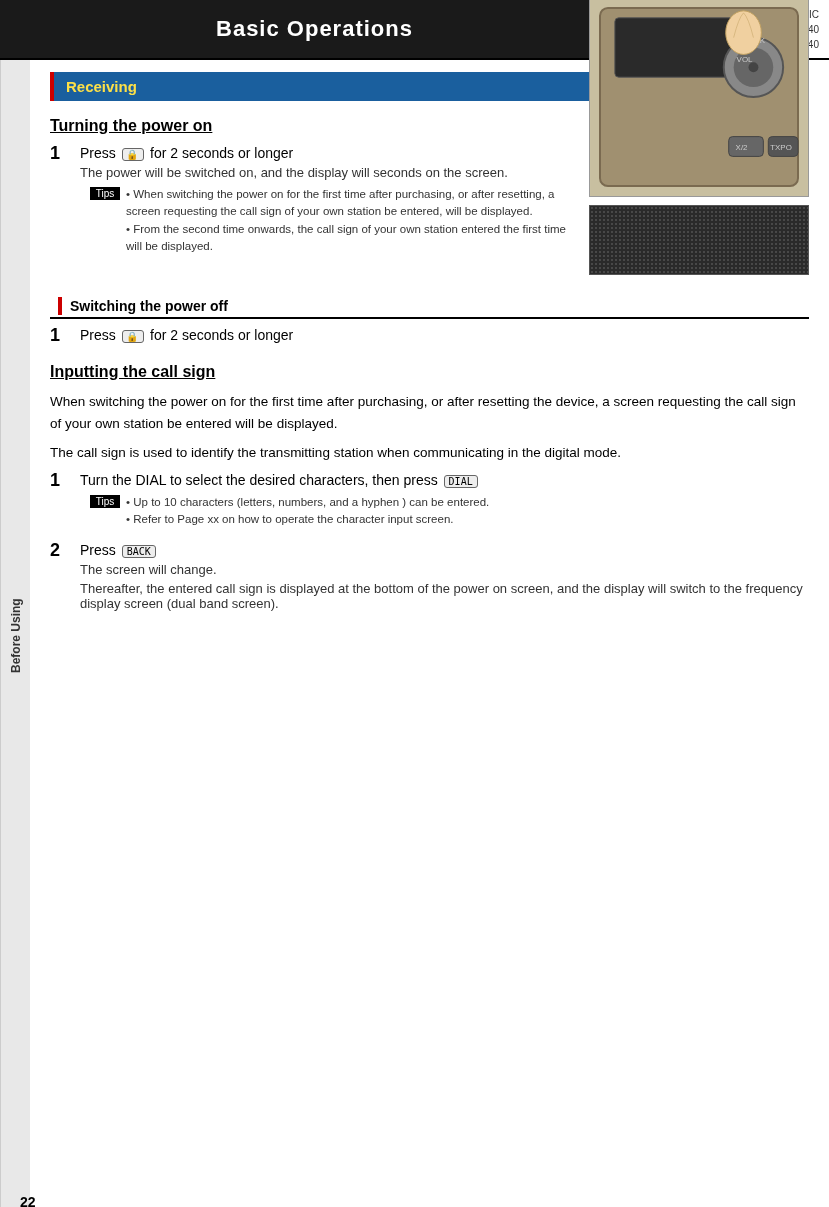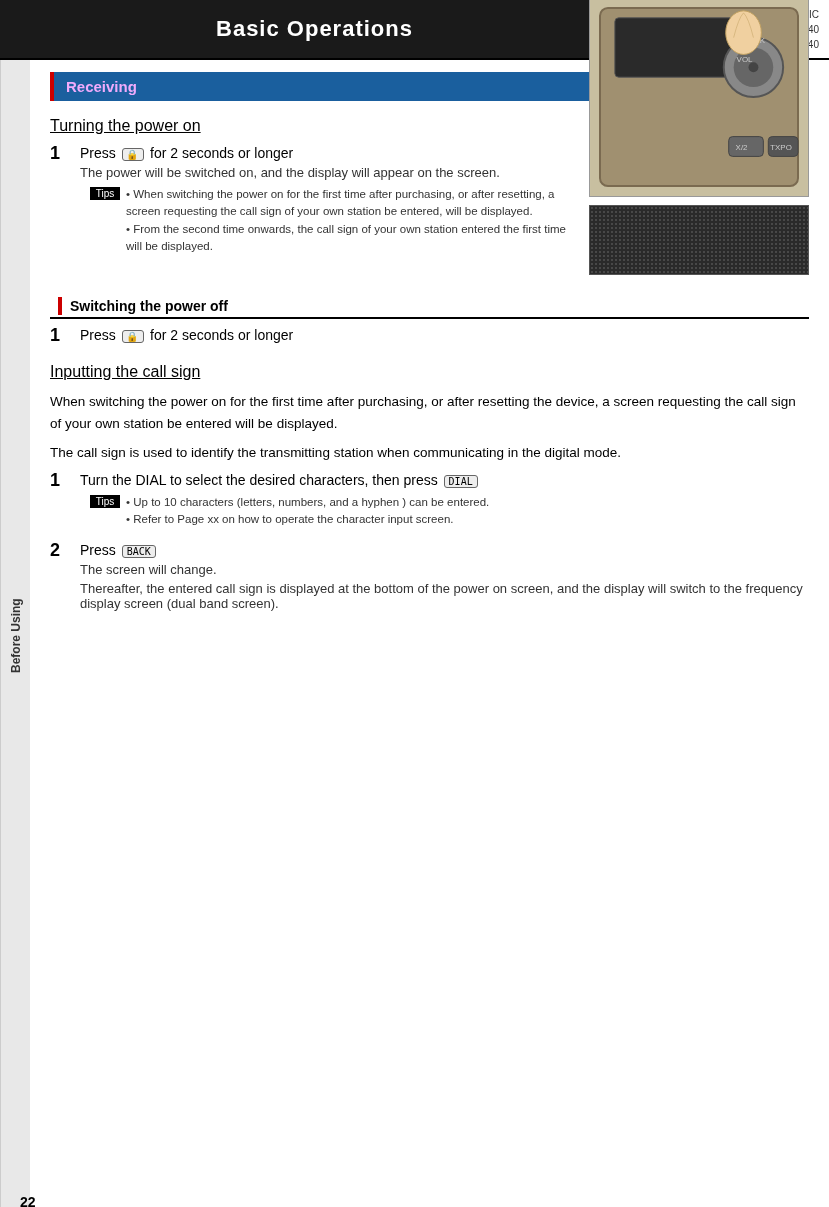--- a/index.html
+++ b/index.html
@@ -69,32 +69,32 @@
 
     
     .main-content {
       flex: 1;
       padding: 0 20px 20px 20px;
     }
 
     
     .section-header {
       background: #1a5f9e;
-      color: #f0abfc;
+      color: #fde047;
       font-size: 15px;
       font-weight: bold;
       padding: 6px 12px;
       margin: 12px 0 10px 0;
       border-left: 4px solid #c00;
     }
 
     
     .subsection-header {
       font-size: 16px;
-      font-weight: normal;
+      font-weight: bold;
       text-decoration: underline;
       margin: 16px 0 10px 0;
       color: #000;
     }
 
     
     .sub-subsection-header {
       font-size: 14px;
       font-weight: bold;
       border-bottom: 2px solid #000;
@@ -310,21 +310,21 @@
       <div class="subsection-header">
         <span>Turning the power on</span>
       </div>
 
       <div class="step">
         <div class="step-number">1</div>
         <div class="step-content">
           <div class="step-title">
             <span>Press </span><span class="btn-icon">🔒</span><span> for 2 seconds or longer</span>
           </div>
-          <div class="step-detail">The power will be switched on, and the display will appear on the screen.</div>
+          <div class="step-detail">The power will be switched on, and the display will seconds on the screen.</div>
           <div class="tips-box">
             <span class="tips-label">Tips</span>
             <div class="tips-content">
               <ul>
                 <li>When switching the power on for the first time after purchasing, or after resetting, a screen requesting the call sign of your own station be entered, will be displayed.</li>
                 <li>From the second time onwards, the call sign of your own station entered the first time will be displayed.</li>
               </ul>
             </div>
           </div>
         </div>

